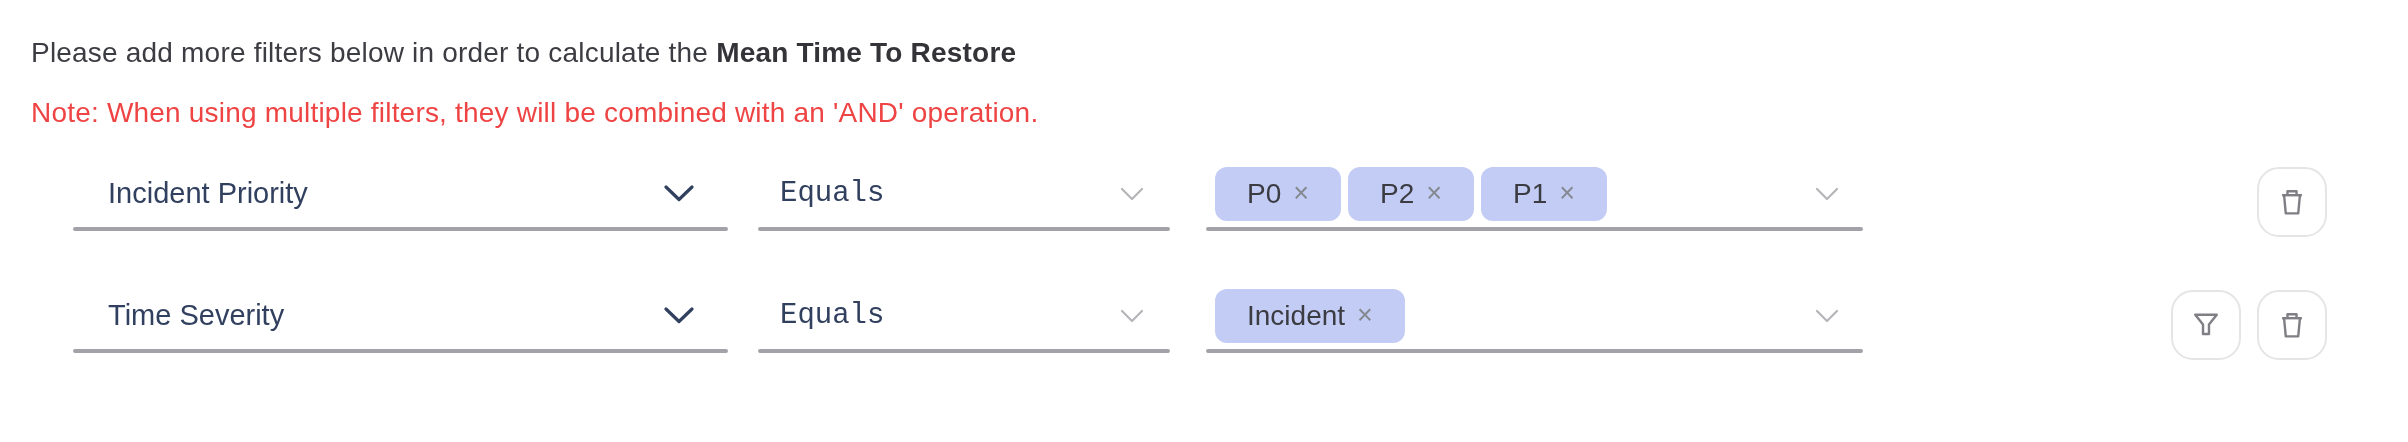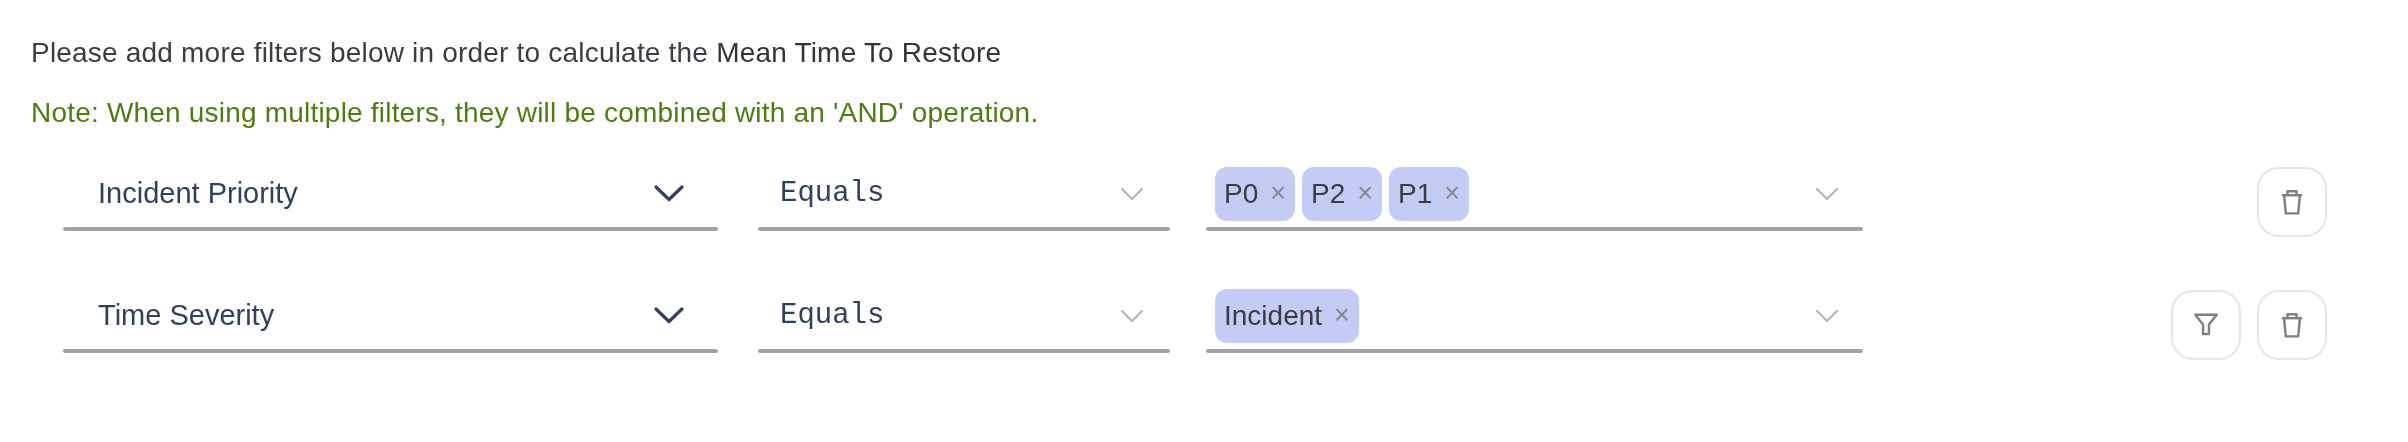--- a/index.html
+++ b/index.html
@@ -8,53 +8,53 @@
     width:2408px;height:442px;
     background:#ffffff;
     font-family:"Liberation Sans","DejaVu Sans",sans-serif;
     overflow:hidden;
   }
   .intro-line{
     position:absolute;left:31px;top:36px;
     font-size:28px;line-height:34px;color:#3c3c43;letter-spacing:.2px;
     white-space:nowrap;
   }
-  .intro-line .metric{font-weight:400;color:#333338;}
+  .intro-line .metric{font-weight:700;color:#333338;}
   .note-line{
     position:absolute;left:31px;top:96px;
-    font-size:28px;line-height:34px;color:#4d7c0f;letter-spacing:.2px;
+    font-size:28px;line-height:34px;color:#ef4444;letter-spacing:.2px;
     white-space:nowrap;
   }
   .field{
     position:absolute;height:75px;
     display:flex;align-items:center;
     cursor:pointer;background:#fff;
   }
   .field .bar{
     position:absolute;left:0;right:0;bottom:0;height:4px;
     background:#a2a2a8;border-radius:2px;
   }
   .row1 .field{top:156px;}
   .row2 .field{top:278px;}
-  .f1{left:63px;width:655px;gap:24px;}
+  .f1{left:73px;width:655px;gap:24px;}
   .f2{left:758px;width:412px;}
   .f3{left:1206px;width:657px;}
   .field-label{
     font-size:29px;color:#32405f;font-weight:500;white-space:nowrap;
   }
   .f1 .field-label{padding-left:35px;}
   .f2 .field-label{padding-left:22px;font-family:Liberation Mono, monospace;}
   .chev{margin-left:auto;display:flex;align-items:center;}
   .f1 .chev{margin-right:34px;}
   .f2 .chev{margin-right:26px;}
   .f3 .chev{margin-right:24px;}
   .tags{display:flex;align-items:center;padding-left:9px;gap:7px;}
   .tag{
     display:inline-flex;align-items:center;
-    height:54px;padding:0 9px;border-radius:12px;
+    height:54px;padding:0 32px;border-radius:12px;
     background:#c3ccf5;white-space:nowrap;text-align:right;
   }
   .tag-label{font-size:28px;color:#3b3b42;font-weight:500;}
   .tag-x{
     margin-left:12px;font-size:27px;color:#84888f;cursor:pointer;line-height:1;
   }
   .icon-btn{
     position:absolute;width:70px;height:70px;
     border:2px solid #e5e5e8;border-radius:22px;background:#ffffff;
     display:flex;align-items:center;justify-content:center;

